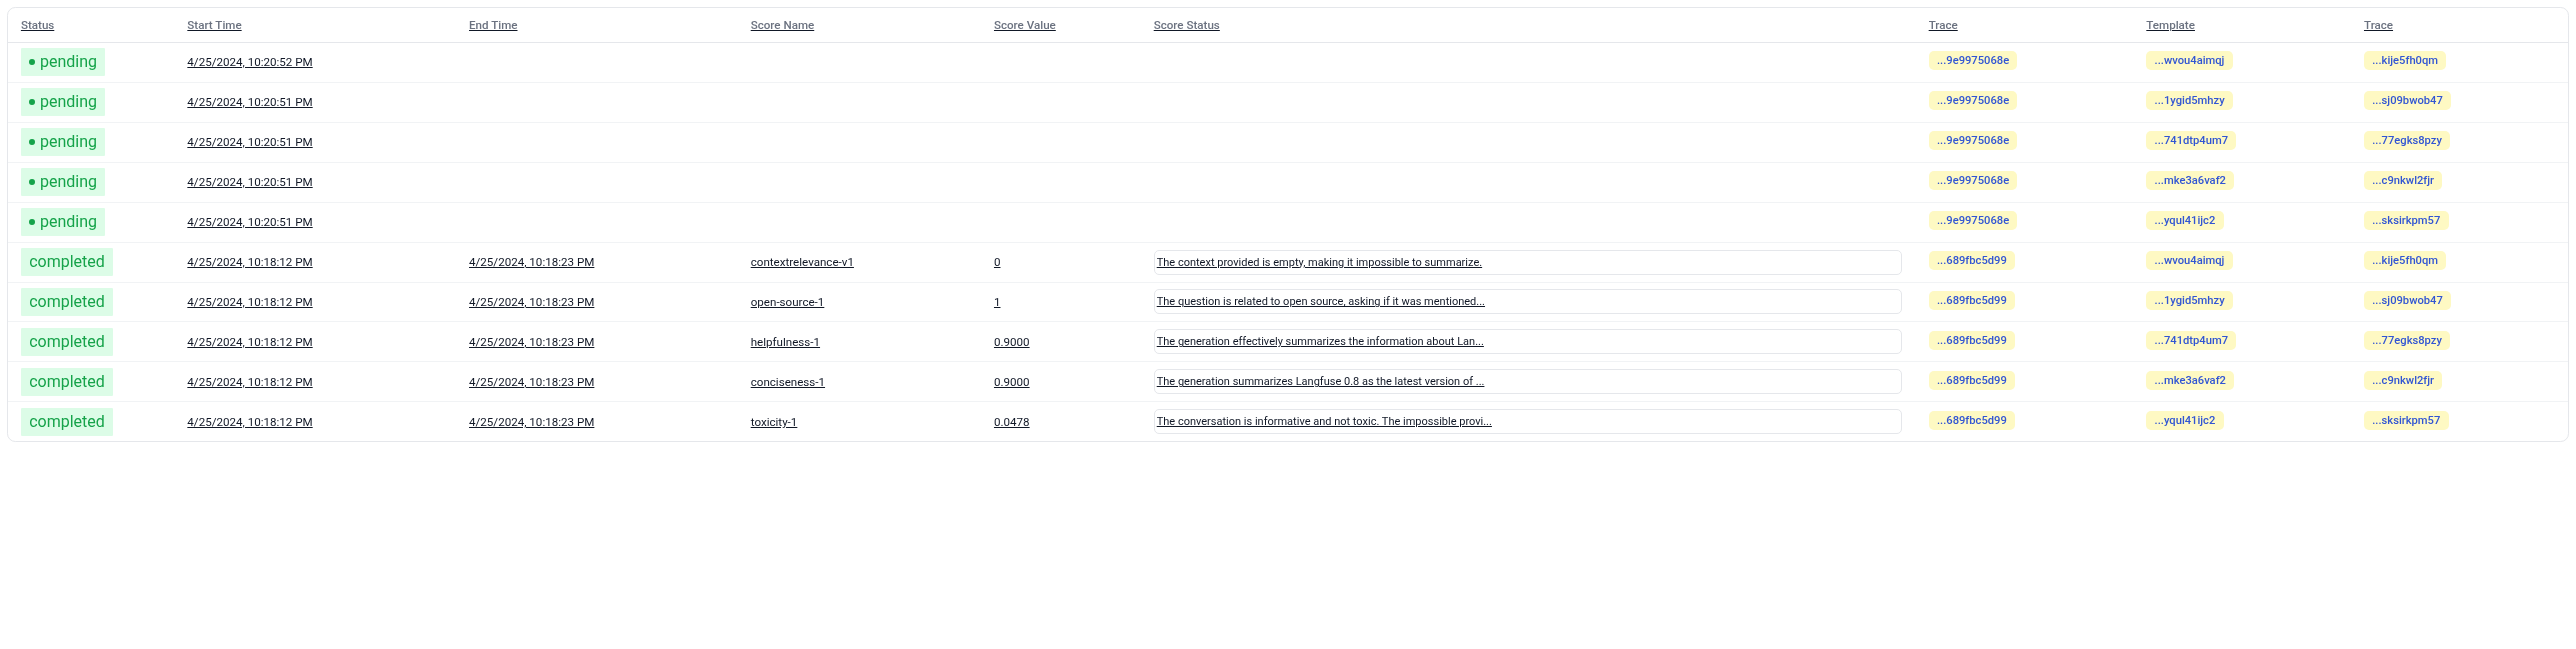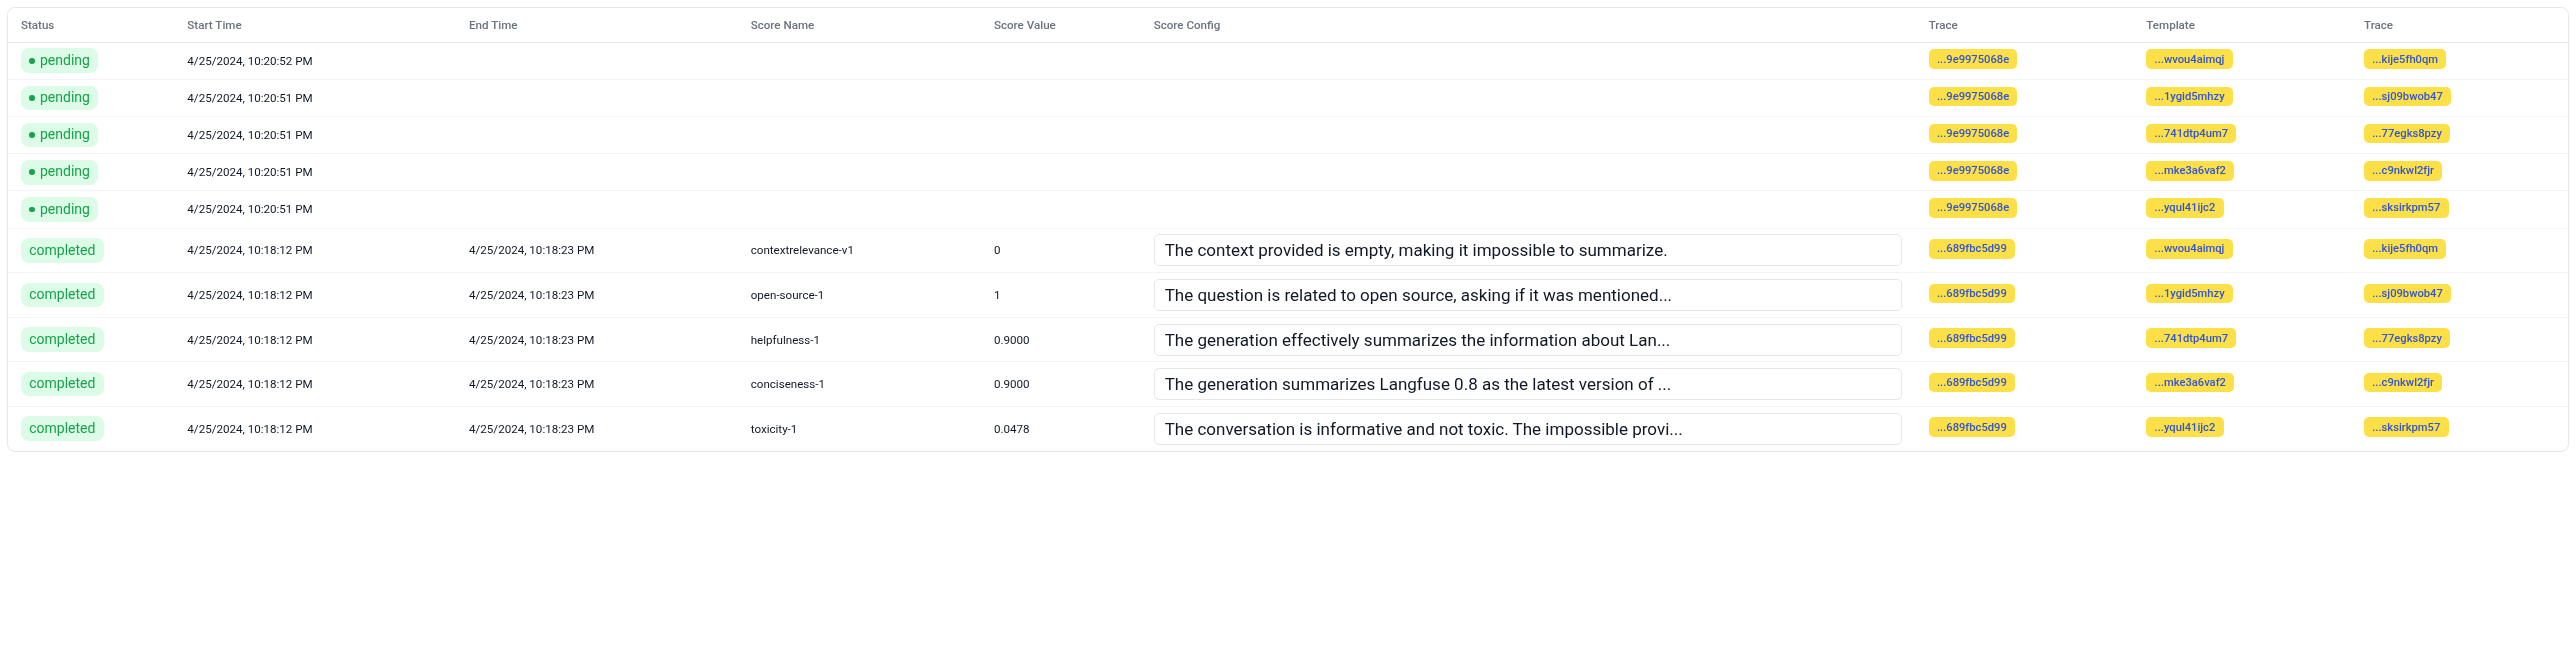--- a/index.html
+++ b/index.html
@@ -14,20 +14,21 @@
   .container {
     border: 0.8px solid #e5e7eb;
     border-radius: 8.3px;
     margin: 6.6px;
     overflow: hidden;
   }
   table {
     width: 100%;
     border-collapse: collapse;
     table-layout: fixed;
+    text-decoration: underline;
   }
   thead th {
     text-align: left;
     font-weight: 500;
     color: #6b7280;
     padding: 10px 13.3px;
     border-bottom: 0.8px solid #e5e7eb;
     font-size: 11.6px;
     white-space: nowrap;
   }
@@ -51,49 +52,49 @@
   .col-trace    { width: 8.5%; }
   .col-template { width: 8.5%; }
   .col-config   { width: 8.5%; }
 
   .badge {
     display: inline-flex;
     align-items: center;
     gap: 5px;
     background: #dcfce7;
     color: #16a34a;
-    border-radius: 8px;
+    border-radius: 1px;
     padding: 2.5px 8.3px;
-    font-size: 14px;
+    font-size: 16px;
     font-weight: 400;
     line-height: 1.4;
   }
   .badge::before {
     content: "";
     width: 5.8px;
     height: 5.8px;
     border-radius: 50%;
     background: #16a34a;
     display: inline-block;
   }
   .badge.no-dot::before { display: none; }
   .comment-box {
     border: 0.8px solid #e5e7eb;
     border-radius: 5px;
-    padding: 5px 10px;
-    font-size: 17px;
+    padding: 5px 2px;
+    font-size: 11px;
     color: #111827;
     display: block;
     white-space: nowrap;
     overflow: hidden;
     text-overflow: ellipsis;
     max-width: 100%;
   }
   .link-chip {
-    background: #fde047;
+    background: #fef9c3;
     color: #3155d3;
     border-radius: 5px;
     padding: 3.3px 8.3px;
     font-size: 11.2px;
     font-weight: 500;
     display: inline-block;
     cursor: pointer;
     white-space: nowrap;
     overflow: hidden;
     text-overflow: ellipsis;
@@ -105,21 +106,21 @@
 
 <div class="container">
   <table>
     <thead>
       <tr>
         <th class="col-status">Status</th>
         <th class="col-start">Start Time</th>
         <th class="col-end">End Time</th>
         <th class="col-sname">Score Name</th>
         <th class="col-sval">Score Value</th>
-        <th class="col-scomment">Score Config</th>
+        <th class="col-scomment">Score Status</th>
         <th class="col-trace">Trace</th>
         <th class="col-template">Template</th>
         <th class="col-config">Trace</th>
       </tr>
     </thead>
     <tbody id="tbody">
         <tr>
           <td class="col-status"><span class="badge">pending</span></td>
           <td class="col-start">4/25/2024, 10:20:52 PM</td>
           <td class="col-end"></td>

